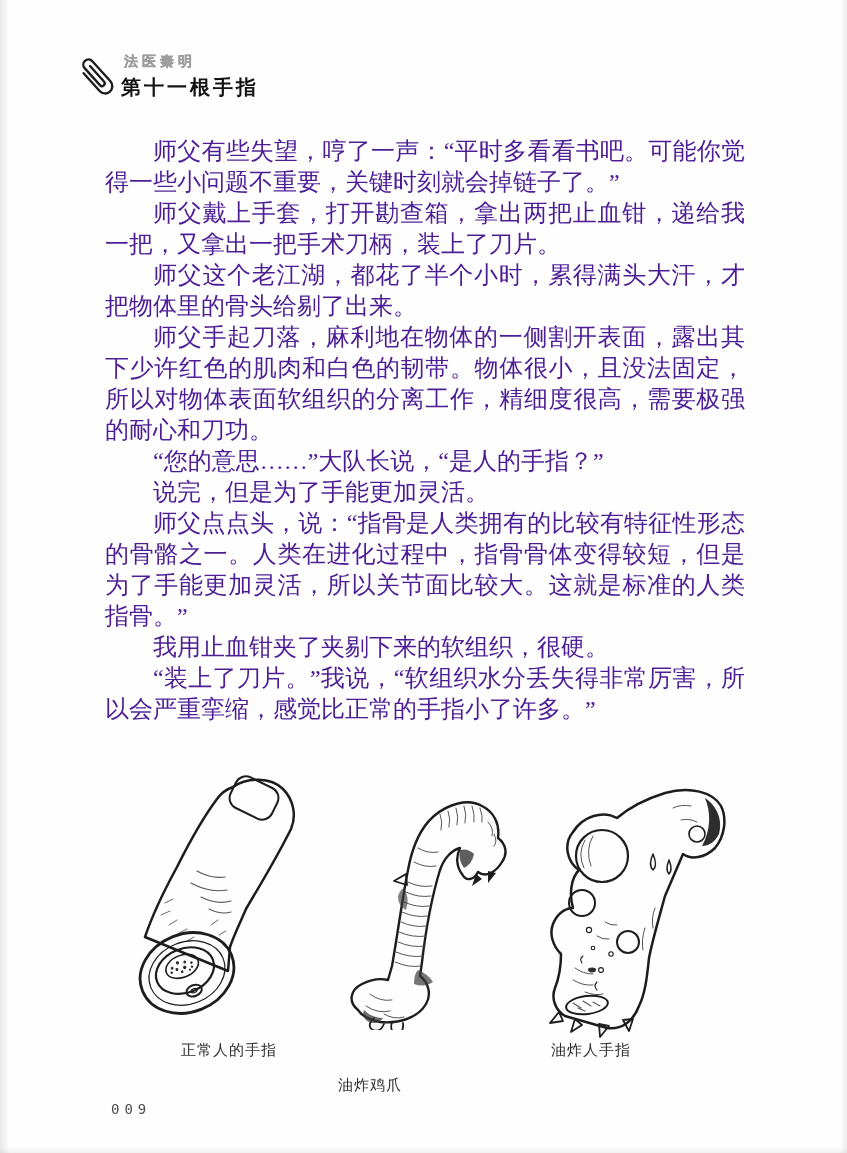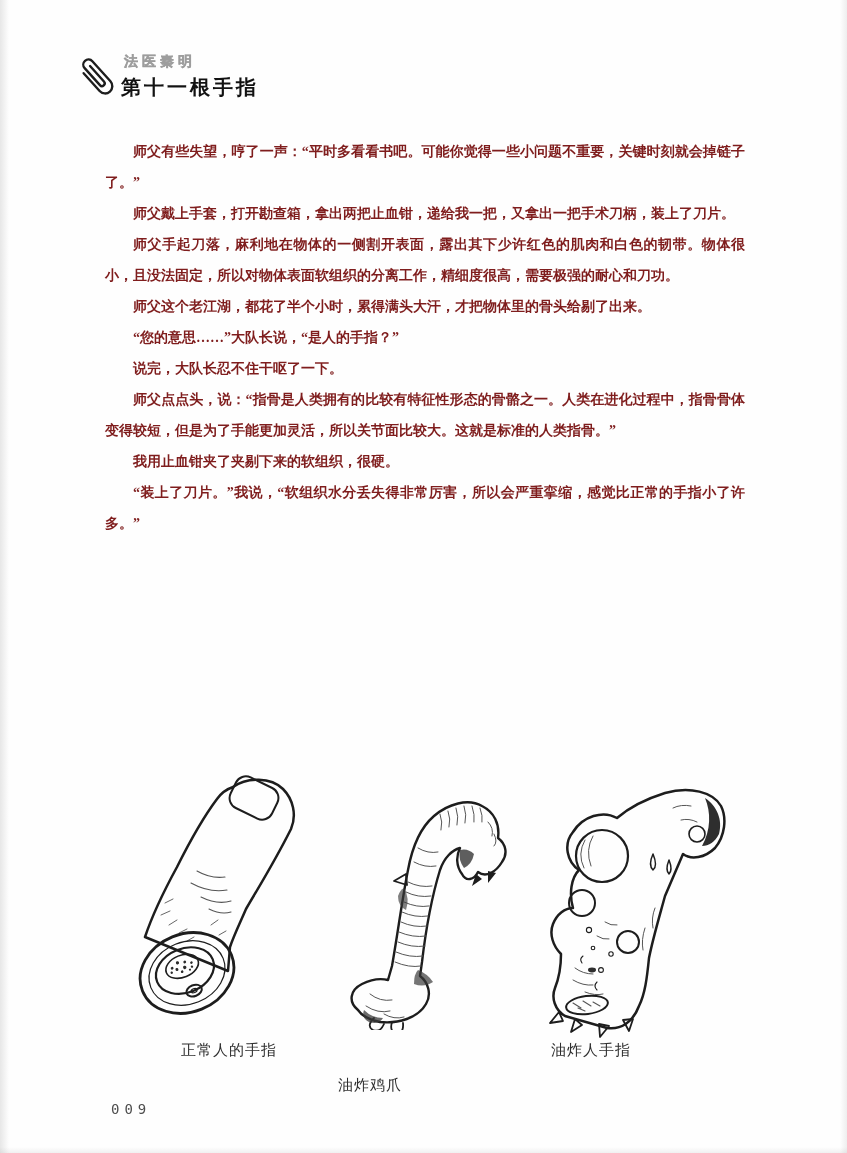--- a/index.html
+++ b/index.html
@@ -30,21 +30,21 @@
   }
   .chapter{
     position:absolute;left:121px;top:74px;
     font-family:"Liberation Sans","DejaVu Sans",sans-serif;
     font-size:20px;font-weight:bold;letter-spacing:3px;color:#121212;
   }
 
   
   .bodytext{
     position:absolute;left:105px;top:136px;width:640px;
-    font-size:14px;line-height:31px;text-align:justify;color:#7f1d1d;font-weight:bold;
+    font-size:24px;line-height:31px;text-align:justify;color:#4c1d95;
   }
   .bodytext p{margin:0;text-indent:2em;}
 
   
   .fig{position:absolute;}
   .fig svg{display:block;}
   .caption{
     position:absolute;top:1041px;
     font-family:"Liberation Sans","DejaVu Sans",sans-serif;
     font-size:15px;letter-spacing:1px;color:#2e2e2e;white-space:nowrap;
@@ -71,24 +71,24 @@
     <svg width="30" height="52" viewBox="0 0 26 50">
       <path class="ink" stroke-width="2.3" d="M6.5,13 L6.5,36 a7,7 0 0 0 14,0 L20.5,10 a5,5 0 0 0 -10,0 L10.5,32 a2.6,2.6 0 0 0 5.2,0 L15.7,12"></path>
     </svg>
   </div>
   <div class="brand">法医秦明</div>
   <div class="chapter">第十一根手指</div>
 
   <div class="bodytext">
     <p>师父有些失望，哼了一声：“平时多看看书吧。可能你觉得一些小问题不重要，关键时刻就会掉链子了。”</p>
     <p>师父戴上手套，打开勘查箱，拿出两把止血钳，递给我一把，又拿出一把手术刀柄，装上了刀片。</p>
+    <p>师父这个老江湖，都花了半个小时，累得满头大汗，才把物体里的骨头给剔了出来。</p>
     <p>师父手起刀落，麻利地在物体的一侧割开表面，露出其下少许红色的肌肉和白色的韧带。物体很小，且没法固定，所以对物体表面软组织的分离工作，精细度很高，需要极强的耐心和刀功。</p>
-    <p>师父这个老江湖，都花了半个小时，累得满头大汗，才把物体里的骨头给剔了出来。</p>
     <p>“您的意思……”大队长说，“是人的手指？”</p>
-    <p>说完，大队长忍不住干呕了一下。</p>
+    <p>说完，但是为了手能更加灵活。</p>
     <p>师父点点头，说：“指骨是人类拥有的比较有特征性形态的骨骼之一。人类在进化过程中，指骨骨体变得较短，但是为了手能更加灵活，所以关节面比较大。这就是标准的人类指骨。”</p>
     <p>我用止血钳夹了夹剔下来的软组织，很硬。</p>
     <p>“装上了刀片。”我说，“软组织水分丢失得非常厉害，所以会严重挛缩，感觉比正常的手指小了许多。”</p>
   </div>
 
   <div class="fig" style="left:113px;top:775px;">
     <svg width="215" height="260" viewBox="0 0 215 260">
       <path class="ink" stroke-width="2.5" fill="#fff" d="M120,12 C134,2 158,2 170,14 C180,24 184,40 178,54
            C162,86 147,110 133,134 C127,148 121,160 117,172 L115,196
            L32,162 C40,138 52,114 64,92 C76,68 92,40 104,24

